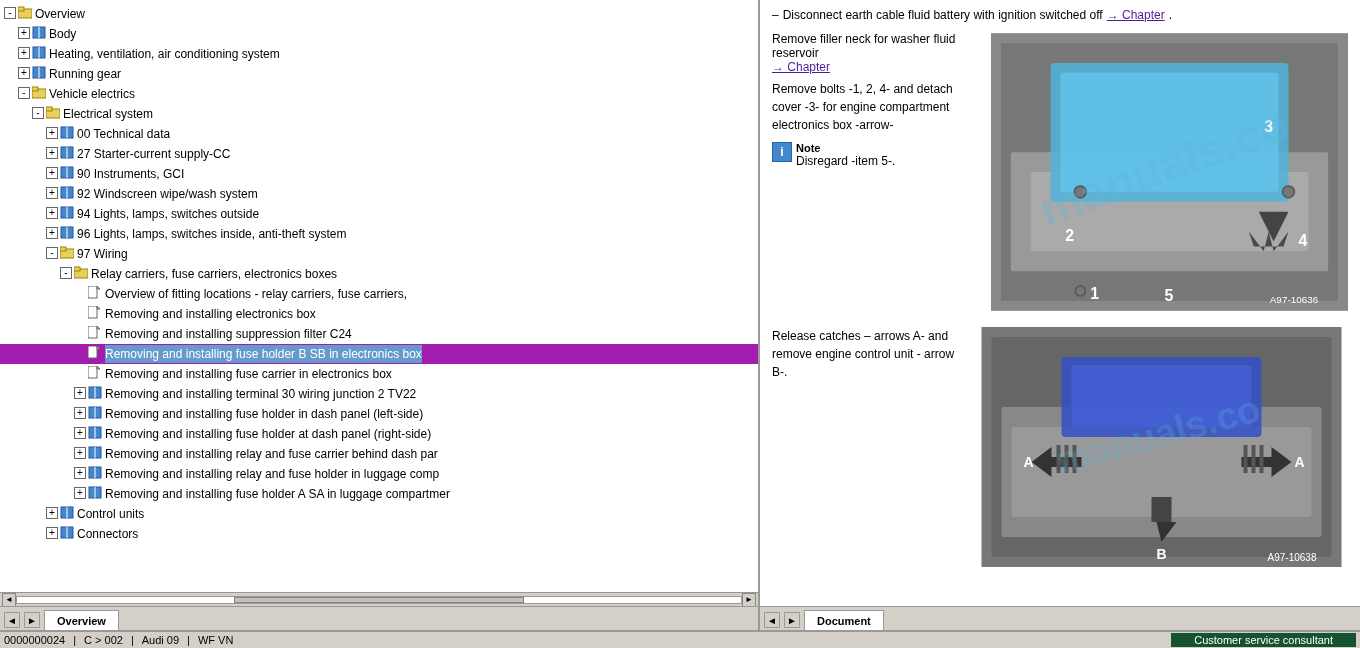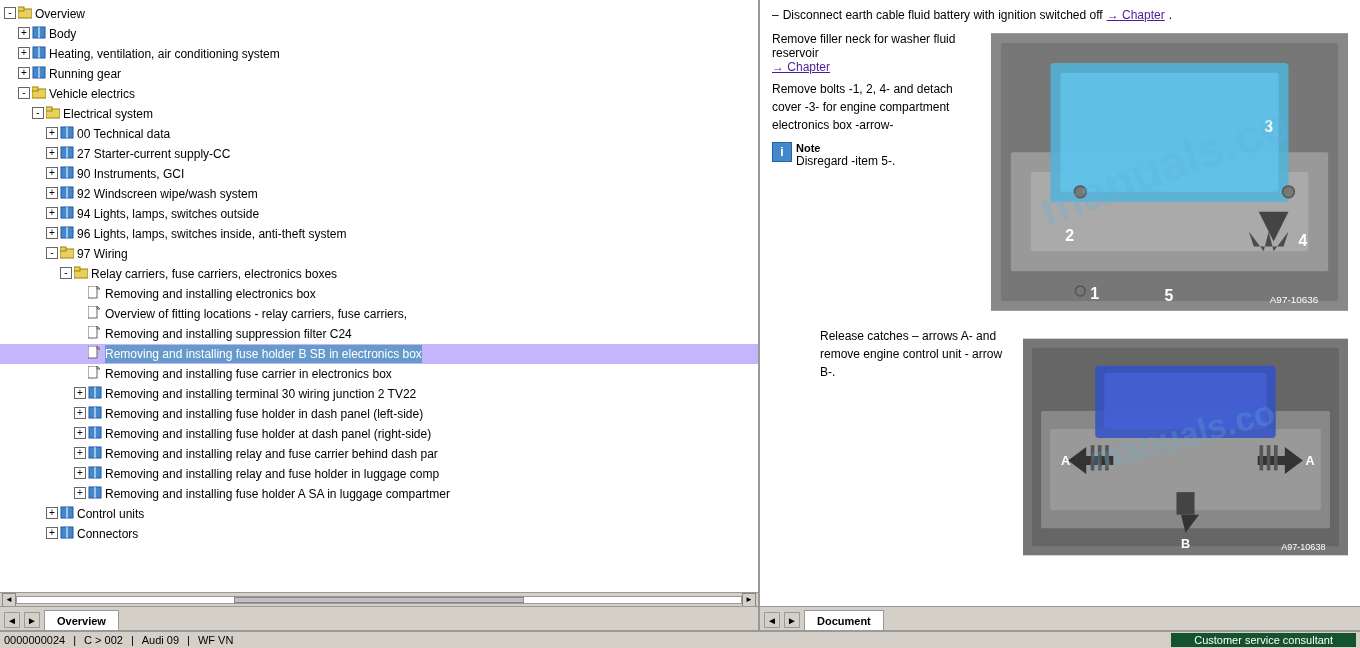--- a/index.html
+++ b/index.html
@@ -27,21 +27,21 @@
     }
 
     .tree-item {
       display: flex;
       align-items: flex-start;
       padding: 1px 4px;
       cursor: pointer;
       white-space: nowrap;
       line-height: 1.5;
     }
-    .tree-item.selected { background: #c4b5fd; }
+    .tree-item.selected { background: #a21caf; }
 
     .tree-indent-0 { padding-left: 4px; }
     .tree-indent-1 { padding-left: 18px; }
     .tree-indent-2 { padding-left: 32px; }
     .tree-indent-3 { padding-left: 46px; }
     .tree-indent-4 { padding-left: 60px; }
     .tree-indent-5 { padding-left: 74px; }
 
     .tree-expand {
       display: inline-block;
@@ -388,32 +388,32 @@
         </div>
 
         <div class="tree-item tree-indent-5">
           <span style="width:14px;display:inline-block;"></span>
           <span class="tree-icon">
             <svg width="12" height="13" viewBox="0 0 12 13">
                 <rect x="0" y="0" width="9" height="12" fill="#fff" stroke="#666" stroke-width="1"></rect>
                 <polygon points="9,0 12,3 9,3" fill="#ccc" stroke="#666" stroke-width="1"></polygon>
               </svg>
           </span>
-          <span class="tree-label">Removing and installing electronics box</span>
+          <span class="tree-label">Overview of fitting locations - relay carriers, fuse carriers,</span>
         </div>
 
         <div class="tree-item tree-indent-5">
           <span style="width:14px;display:inline-block;"></span>
           <span class="tree-icon">
             <svg width="12" height="13" viewBox="0 0 12 13">
                 <rect x="0" y="0" width="9" height="12" fill="#fff" stroke="#666" stroke-width="1"></rect>
                 <polygon points="9,0 12,3 9,3" fill="#ccc" stroke="#666" stroke-width="1"></polygon>
               </svg>
           </span>
-          <span class="tree-label">Overview of fitting locations - relay carriers, fuse carriers,</span>
+          <span class="tree-label">Removing and installing electronics box</span>
         </div>
 
         <div class="tree-item tree-indent-5">
           <span style="width:14px;display:inline-block;"></span>
           <span class="tree-icon">
             <svg width="12" height="13" viewBox="0 0 12 13">
                 <rect x="0" y="0" width="9" height="12" fill="#fff" stroke="#666" stroke-width="1"></rect>
                 <polygon points="9,0 12,3 9,3" fill="#ccc" stroke="#666" stroke-width="1"></polygon>
               </svg>
           </span>
@@ -604,21 +604,21 @@
               <text x="100" y="268" fill="white" font-size="16" font-weight="bold">1</text>
               <text x="175" y="270" fill="white" font-size="16" font-weight="bold">5</text>
 
               <text x="180" y="150" fill="rgba(100,180,220,0.3)" font-size="48" font-weight="bold" text-anchor="middle" transform="rotate(-20,180,150)">manuals.co</text>
 
               <text x="330" y="272" fill="white" font-size="10" text-anchor="end">A97-10636</text>
             </svg>
           </div>
         </div>
 
-        <div style="display: flex; gap: 8px; margin-bottom: 12px; margin-left: 48px;">
+        <div style="display: flex; gap: 8px; margin-bottom: 12px;">
           <div style="flex: 0 0 195px; font-size: 12px; line-height: 1.5;">
             <span>Release catches – arrows A- and remove engine control unit - arrow B-.</span>
           </div>
 
           <div style="flex:1; position:relative;">
             <svg width="100%" height="240" viewBox="0 0 360 240" xmlns="http://www.w3.org/2000/svg">
 
               <rect width="360" height="240" fill="#777"></rect>
               <rect x="10" y="10" width="340" height="220" fill="#666" rx="2"></rect>
 

